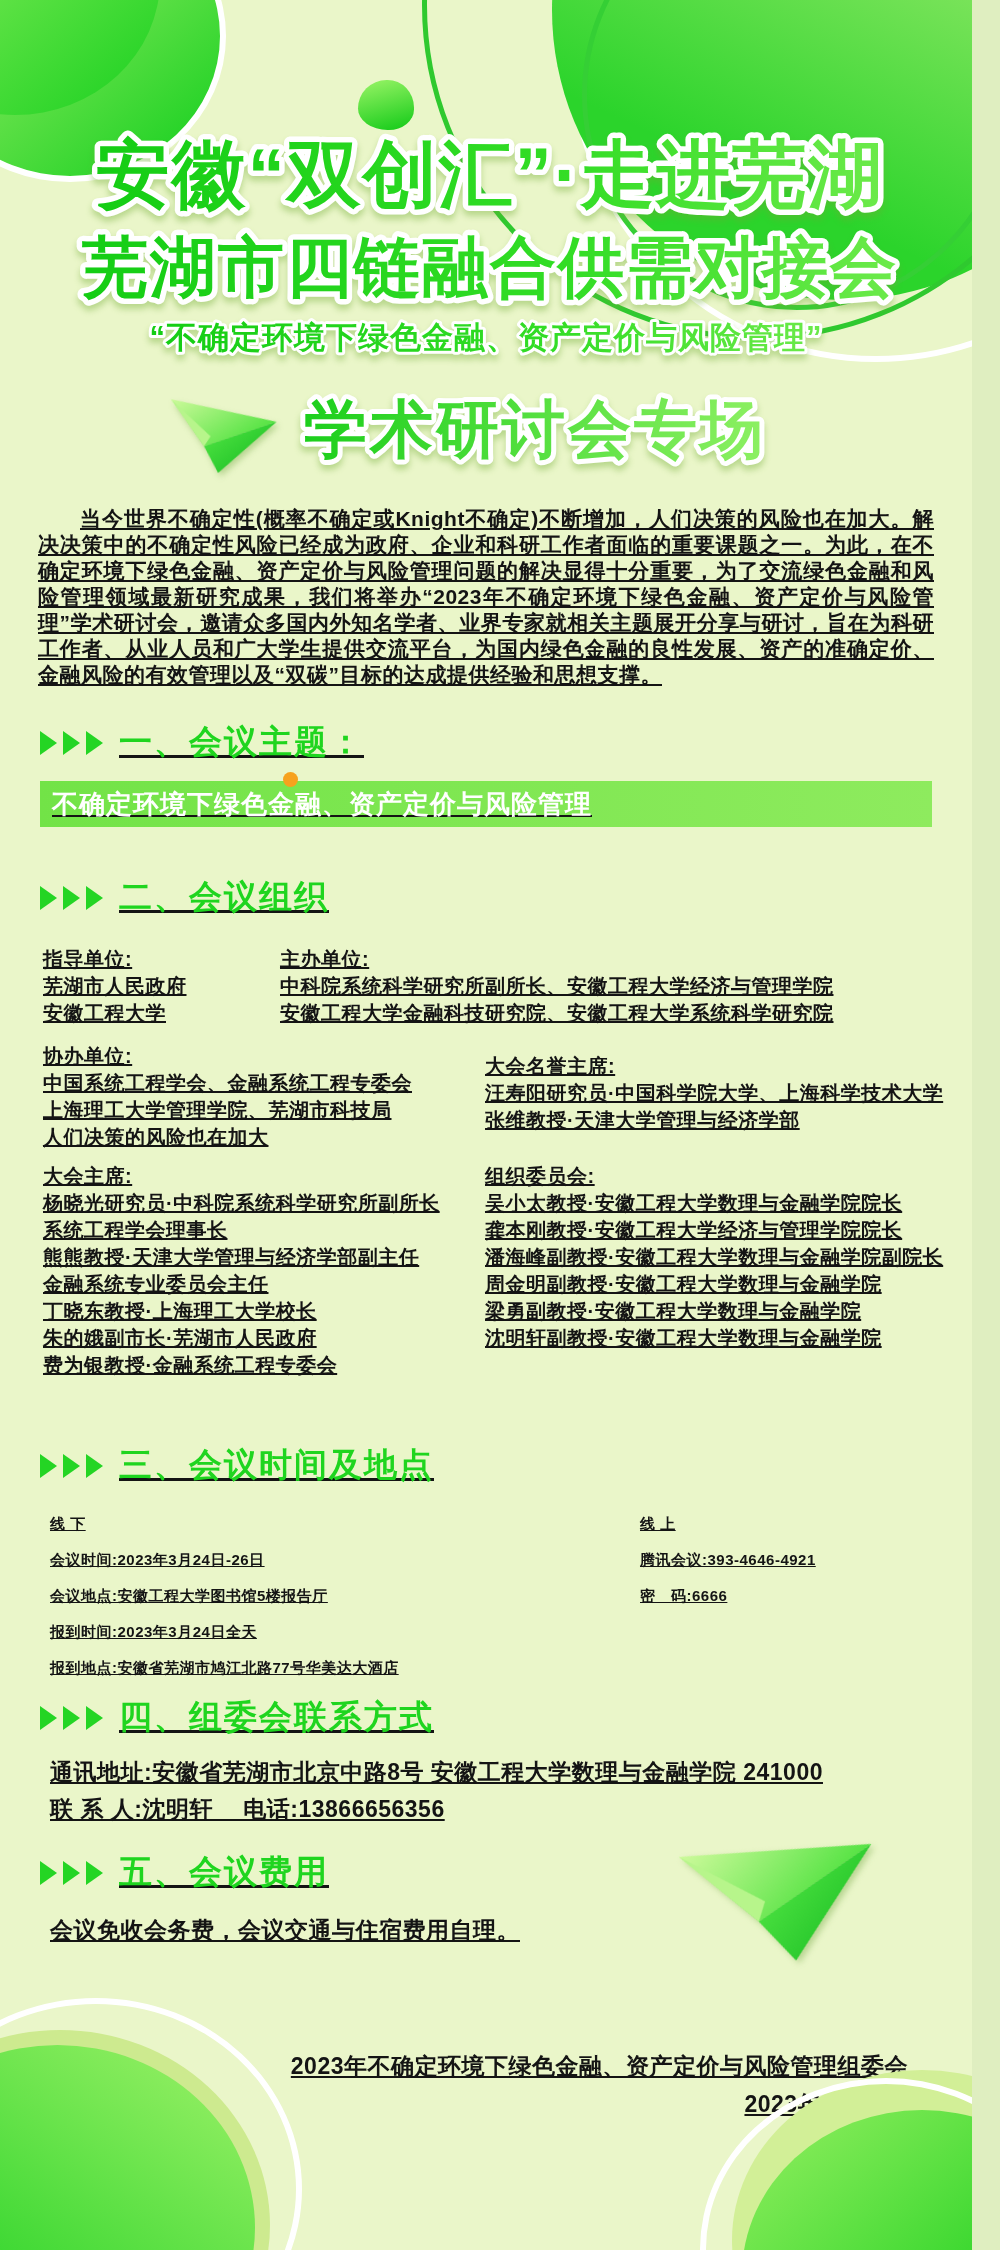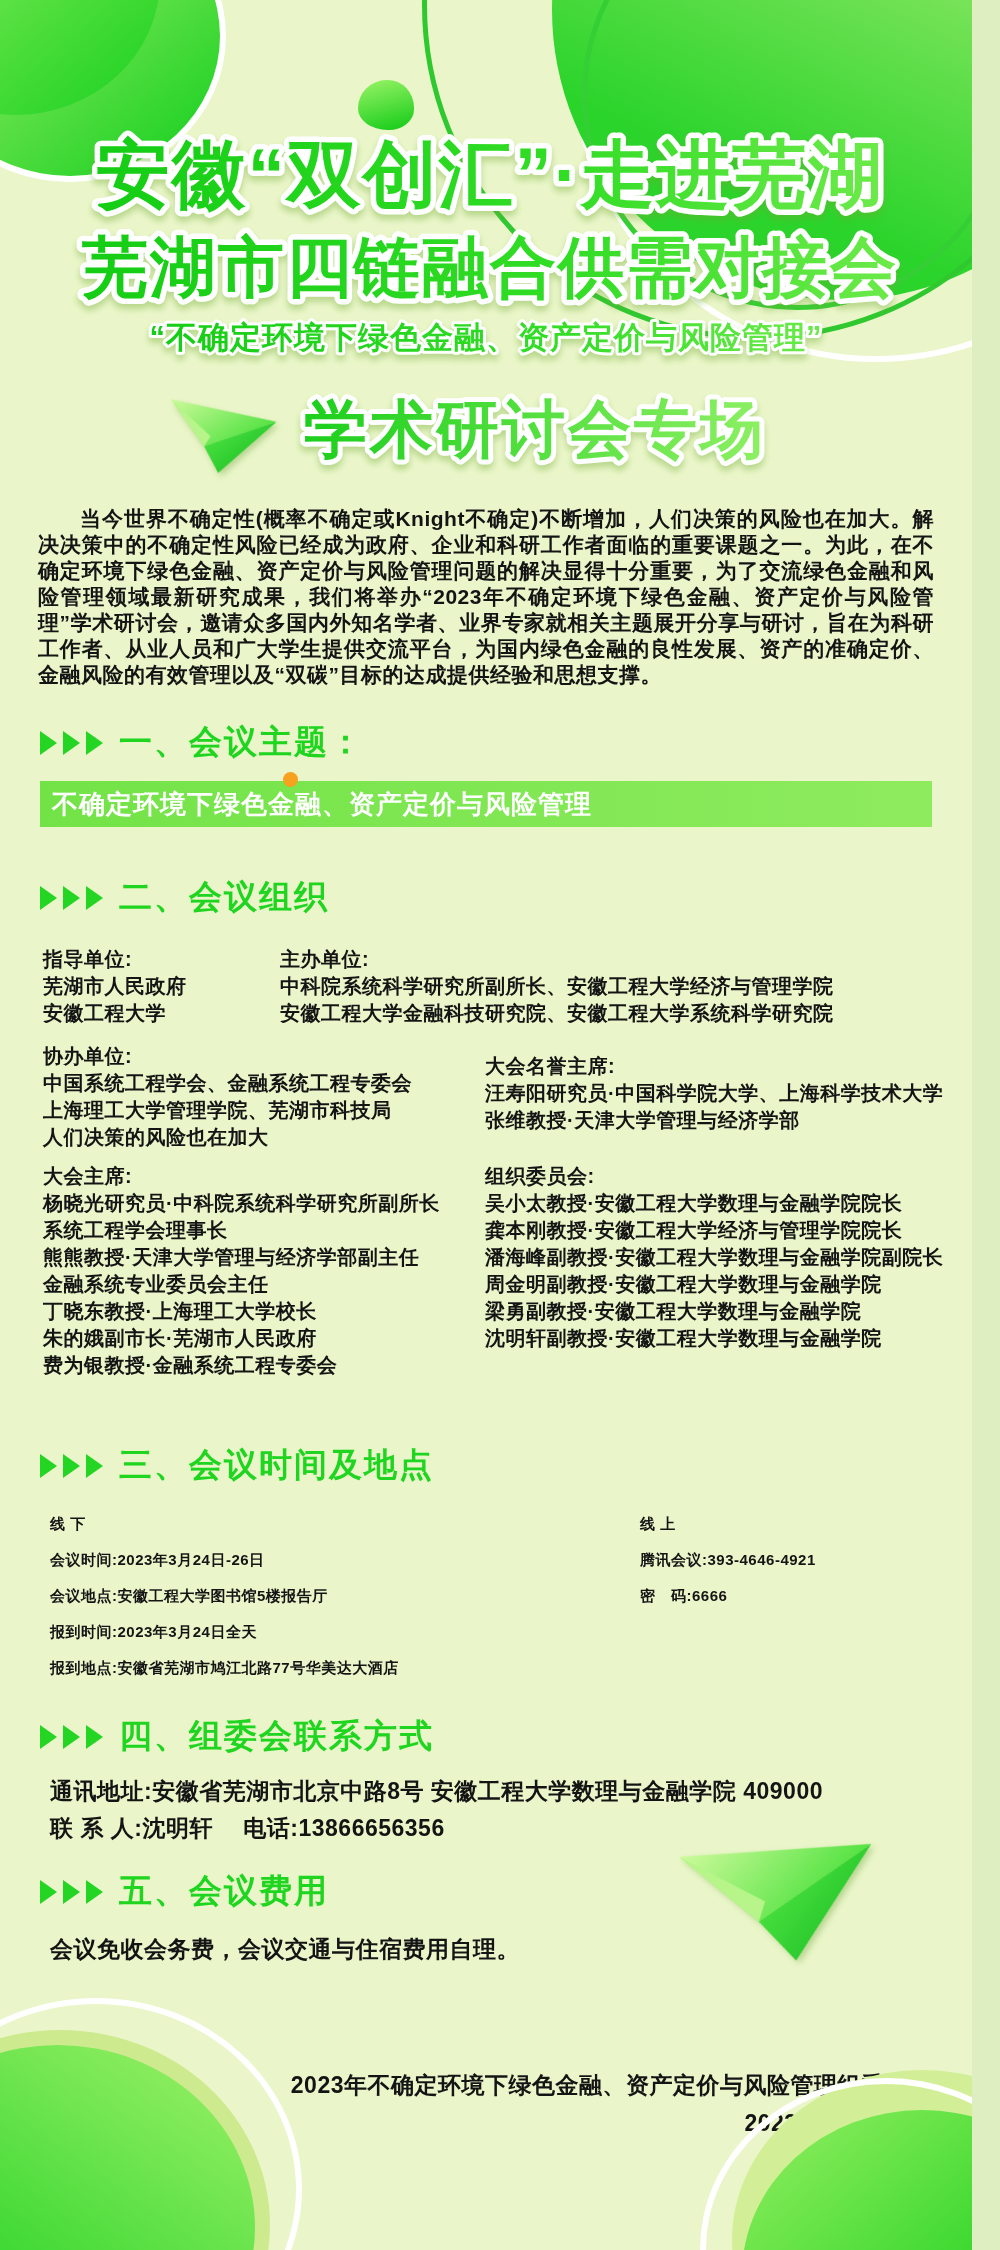--- a/index.html
+++ b/index.html
@@ -3,20 +3,21 @@
 <meta charset="utf-8">
 <style>
   html,body{margin:0;padding:0;background:#dfeec0;}
   .poster{
     position:relative;
     width:972px;height:2250px;
     background:#eaf6c9;
     overflow:hidden;
     font-family:"Liberation Sans",sans-serif;
     color:#141414;
+    text-decoration:underline;
   }
   
   .deco{position:absolute;pointer-events:none;}
   .tl-pale{left:-120px;top:-150px;width:330px;height:310px;border-radius:50%;background:#cdea8f;}
   .tl-ring{left:-86px;top:-110px;width:300px;height:280px;border-radius:50%;border:6px solid #ffffff;background:linear-gradient(140deg,#a9f06f 10%,#2ad42a 85%);}
   .tl-blob{left:-130px;top:-155px;width:290px;height:270px;border-radius:50%;background:linear-gradient(140deg,#8fee5f 15%,#27d427 90%);}
   .tc-drop{left:358px;top:80px;width:56px;height:50px;border-radius:52% 48% 46% 54%/58% 56% 42% 44%;background:linear-gradient(165deg,#8df05f 10%,#1fce1f 90%);}
   .tr-ringdark{right:-120px;top:-330px;width:660px;height:660px;border-radius:50%;border:5px solid #2fc92f;}
   .tr-ringwhite{right:-210px;top:-250px;width:600px;height:600px;border-radius:50%;border:6px solid #ffffff;}
   .tr-blob{right:-160px;top:-280px;width:580px;height:580px;border-radius:50%;background:linear-gradient(205deg,#c6f287 8%,#2bd42b 75%);}
@@ -246,28 +247,28 @@
       <div>报到时间:2023年3月24日全天</div>
       <div>报到地点:安徽省芜湖市鸠江北路77号华美达大酒店</div>
     </div>
     <div>
       <div class="time-label">线 上</div>
       <div>腾讯会议:393-4646-4921</div>
       <div>密　码:6666</div>
     </div>
   </div>
 
-  <div class="sec-heading mt14" style="margin-top:28px;text-align:right;">
+  <div class="sec-heading mt14" style="margin-top:9px;text-align:right;">
     <span class="tri"></span>
     <span class="tri"></span>
     <span class="tri"></span>
     <span class="sec-title">四、组委会联系方式</span>
   </div>
   <div class="contact">
-    <div>通讯地址:安徽省芜湖市北京中路8号 安徽工程大学数理与金融学院 409000</div>
+    <div>通讯地址:安徽省芜湖市北京中路8号 安徽工程大学数理与金融学院 241000</div>
     <div>联 系 人:沈明轩　 电话:13866656356</div>
   </div>
 
   <div class="sec-heading mt22">
     <span class="tri"></span>
     <span class="tri"></span>
     <span class="tri"></span>
     <span class="sec-title">五、会议费用</span>
   </div>
   <div class="fee">会议免收会务费，会议交通与住宿费用自理。</div>

